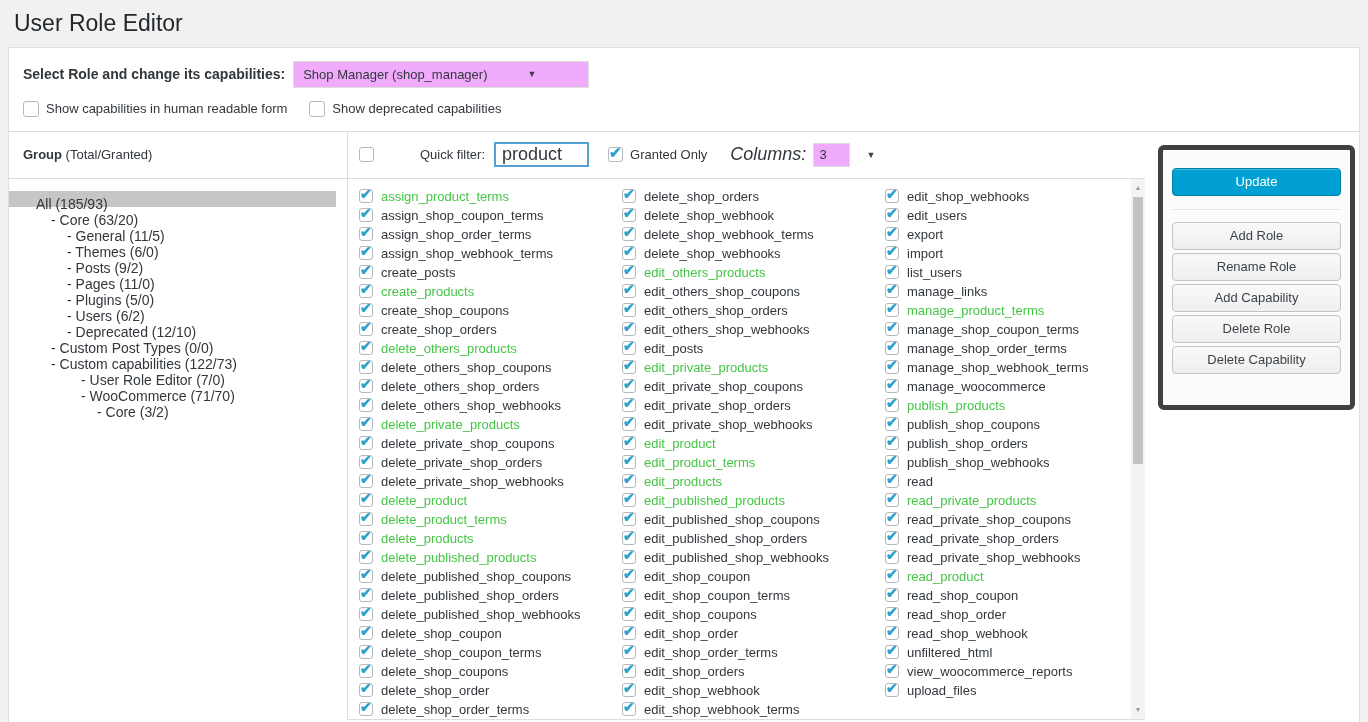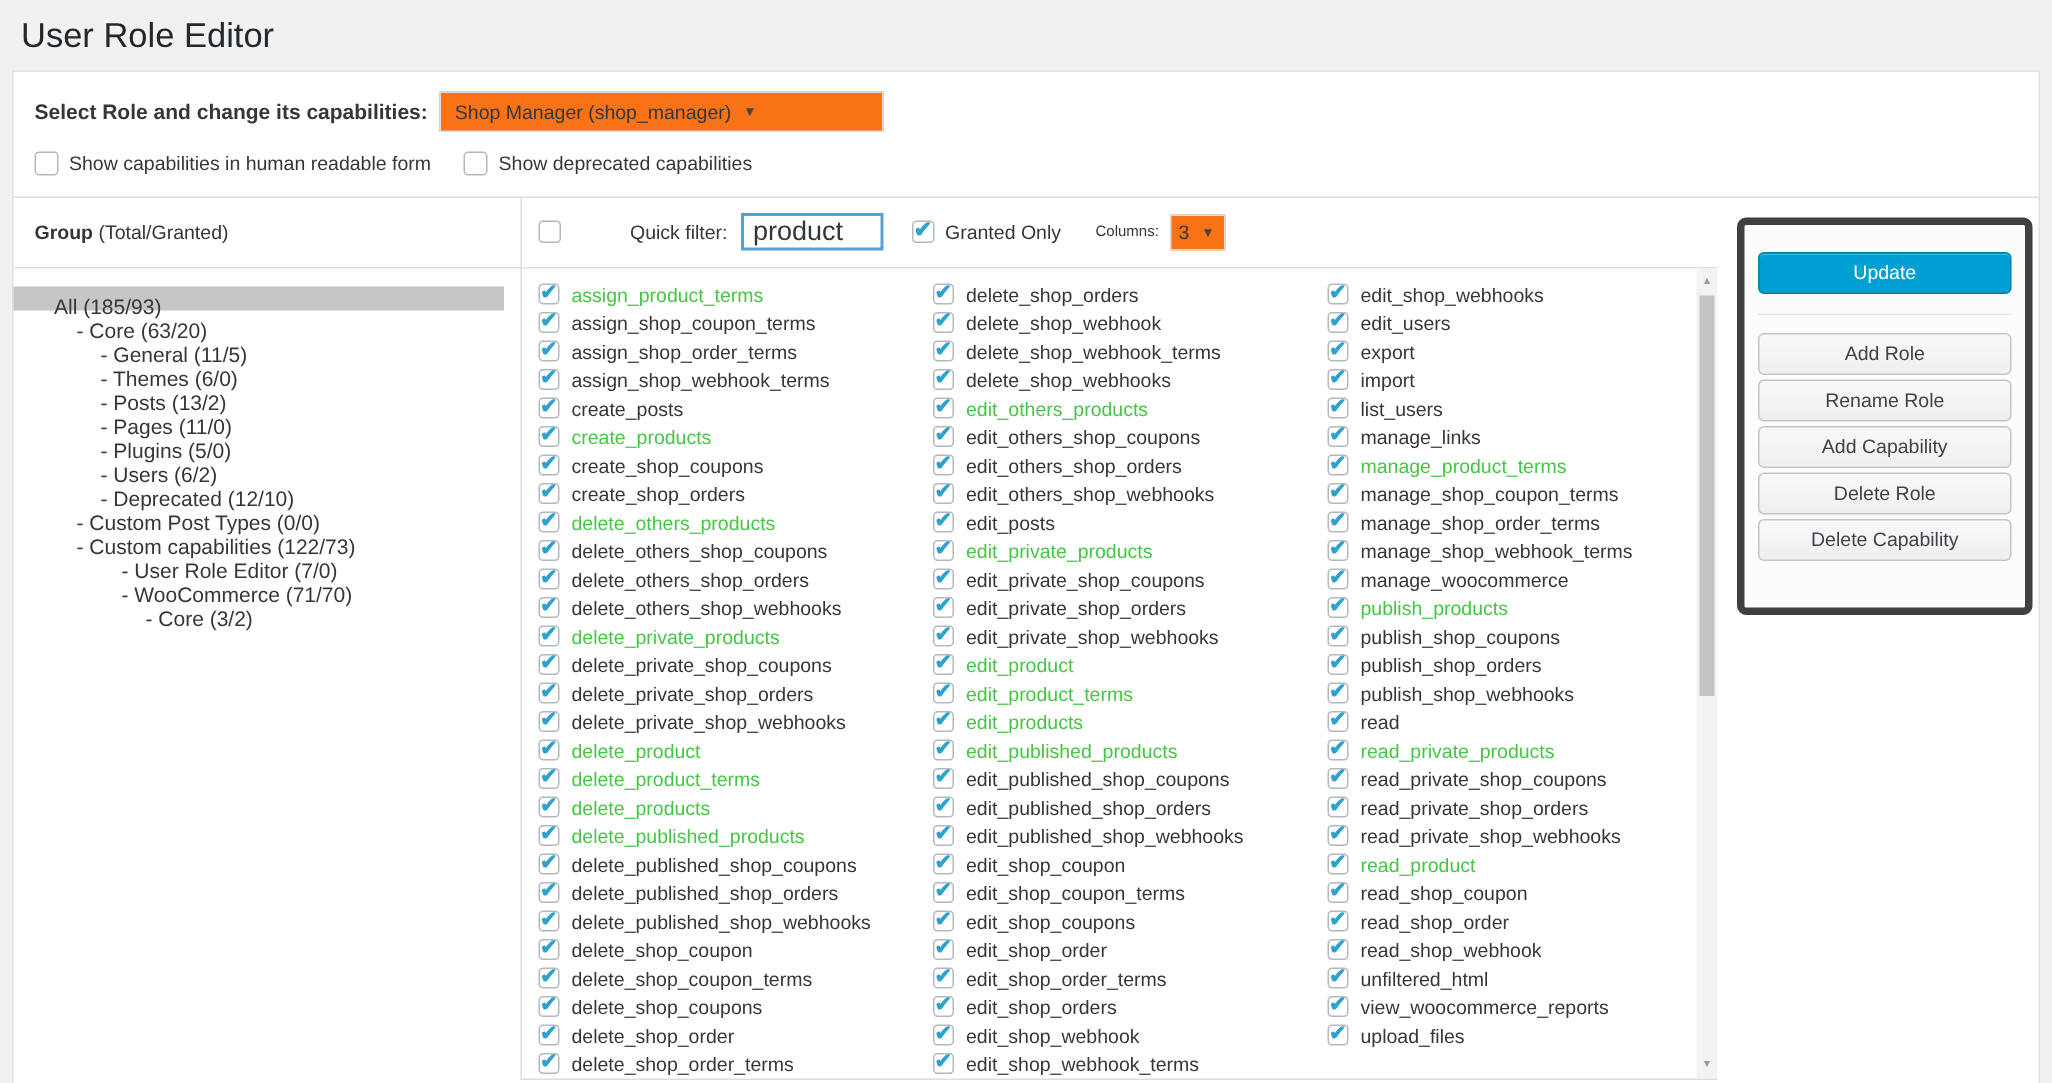--- a/index.html
+++ b/index.html
@@ -24,22 +24,22 @@
     margin-left:8px;width:1352px;height:682px;
     background:#fff;border:1px solid #e0e0e0;border-bottom:none;
     position:relative;
   }
   
   .top-section{padding:13px 14px 0 14px;}
   .role-row{display:flex;align-items:center;}
   .role-label{font-weight:700;font-size:14px;margin-right:8px;}
   .select{
     display:inline-flex;align-items:center;justify-content:flex-start;
-    border:1px solid #ddd;background:#f97316;height:27px;padding:0 9px;
-    font-size:13px;color:#32373c;cursor:pointer;
+    border:1px solid #ddd;background:#f0abfc;height:27px;padding:0 9px;
+    font-size:13px;color:#32373c;cursor:pointer;gap:32px;
   }
   .role-select{width:296px;}
   .caret{font-size:9px;color:#444;margin-left:8px;}
   .options-row{display:flex;align-items:center;margin-top:13px;padding-bottom:14px;}
   .cb{
     display:inline-block;width:16px;height:16px;background:#fff;
     border:1px solid #b4b9be;border-radius:3px;position:relative;
     flex:none;cursor:pointer;
   }
   .cb.small{width:15px;height:15px;}
@@ -75,21 +75,21 @@
     display:flex;align-items:center;padding-left:11px;
   }
   .qf-label{margin-left:46px;font-size:13px;}
   .qf-input{
     margin-left:9px;width:95px;height:25px;border:2px solid #56a0d3;
     font-family:"Liberation Sans", sans-serif;font-size:18px;
     padding:0 6px;outline:none;color:#32373c;
   }
   .granted-cb{margin-left:19px;}
   .granted-label{margin-left:7px;font-size:13px;}
-  .cols-label{margin-left:23px;font-size:10px;}
+  .cols-label{margin-left:23px;font-size:18px;font-style:italic;}
   .cols-select{margin-left:7px;width:37px;height:24px;padding:0 5px;}
   .caps-area{
     flex:1;position:relative;border-bottom:1px solid #ddd;
     padding:8px 0 0 11px;display:flex;overflow:hidden;
   }
   .cap-col{width:263px;flex:none;}
   .cap-row{display:flex;align-items:center;height:19px;}
   .cap-row .cb{width:14px;height:14px;margin-right:8px;}
   .cap-row .cb.checked::after{font-size:14px;top:-4px;left:0;}
   .cap-name{font-size:13px;color:#32373c;white-space:nowrap;}
@@ -159,21 +159,21 @@
 
     <div class="left-pane">
       <div class="left-header">
         <b>Group</b><span> (Total/Granted)</span>
       </div>
       <div class="tree">
           <div class="tree-item lvl0 selected" style="background: rgb(198, 198, 198);">All (185/93)</div>
           <div class="tree-item lvl1">- Core (63/20)</div>
           <div class="tree-item lvl2">- General (11/5)</div>
           <div class="tree-item lvl2">- Themes (6/0)</div>
-          <div class="tree-item lvl2">- Posts (13/2)</div>
+          <div class="tree-item lvl2">- Posts (9/2)</div>
           <div class="tree-item lvl2">- Pages (11/0)</div>
           <div class="tree-item lvl2">- Plugins (5/0)</div>
           <div class="tree-item lvl2">- Users (6/2)</div>
           <div class="tree-item lvl2">- Deprecated (12/10)</div>
           <div class="tree-item lvl1">- Custom Post Types (0/0)</div>
           <div class="tree-item lvl1">- Custom capabilities (122/73)</div>
           <div class="tree-item lvl3">- User Role Editor (7/0)</div>
           <div class="tree-item lvl3">- WooCommerce (71/70)</div>
           <div class="tree-item lvl4">- Core (3/2)</div>
         </div>

